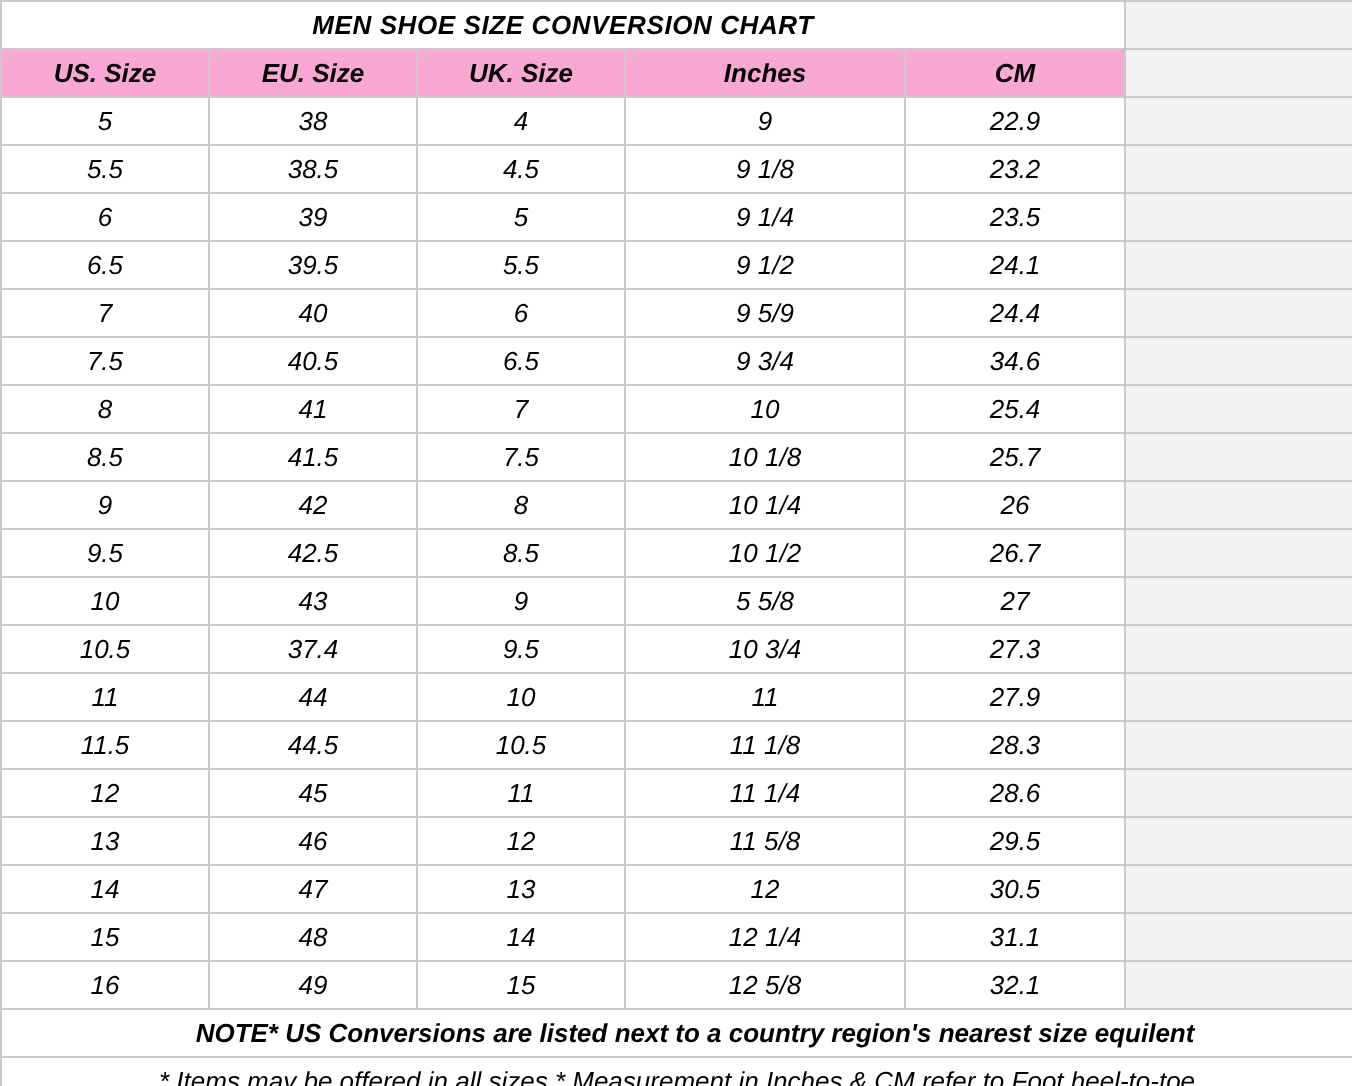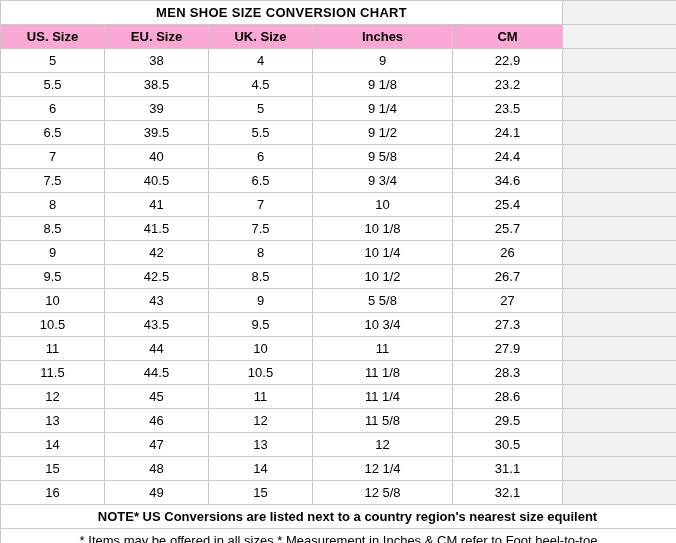--- a/index.html
+++ b/index.html
@@ -11,20 +11,21 @@
     width: 676px;
     height: 543px;
     overflow: hidden;
     font-family: "Liberation Sans", sans-serif;
   }
   .sheet {
     position: relative;
     width: 556px;
     height: 543px;
     background: #ffffff;
+    font-style: italic;
   }
   table.grid {
     border-collapse: collapse;
     table-layout: fixed;
     width: 676px;
   }
   table.grid td {
     border: 1px solid #c9c9c9;
     font-size: 13px;
     color: #000000;
@@ -134,21 +135,21 @@
         <td class="data-cell">39.5</td>
         <td class="data-cell">5.5</td>
         <td class="data-cell">9 1/2</td>
         <td class="data-cell">24.1</td>
         <td class="blank-right"></td>
       </tr>
       <tr>
         <td class="data-cell">7</td>
         <td class="data-cell">40</td>
         <td class="data-cell">6</td>
-        <td class="data-cell">9 5/8</td>
+        <td class="data-cell">9 5/9</td>
         <td class="data-cell">24.4</td>
         <td class="blank-right"></td>
       </tr>
       <tr>
         <td class="data-cell">7.5</td>
         <td class="data-cell">40.5</td>
         <td class="data-cell">6.5</td>
         <td class="data-cell">9 3/4</td>
         <td class="data-cell">34.6</td>
         <td class="blank-right"></td>
@@ -188,21 +189,21 @@
       <tr>
         <td class="data-cell">10</td>
         <td class="data-cell">43</td>
         <td class="data-cell">9</td>
         <td class="data-cell">5 5/8</td>
         <td class="data-cell">27</td>
         <td class="blank-right"></td>
       </tr>
       <tr>
         <td class="data-cell">10.5</td>
-        <td class="data-cell">43.5</td>
+        <td class="data-cell">37.4</td>
         <td class="data-cell">9.5</td>
         <td class="data-cell">10 3/4</td>
         <td class="data-cell">27.3</td>
         <td class="blank-right"></td>
       </tr>
       <tr>
         <td class="data-cell">11</td>
         <td class="data-cell">44</td>
         <td class="data-cell">10</td>
         <td class="data-cell">11</td>

